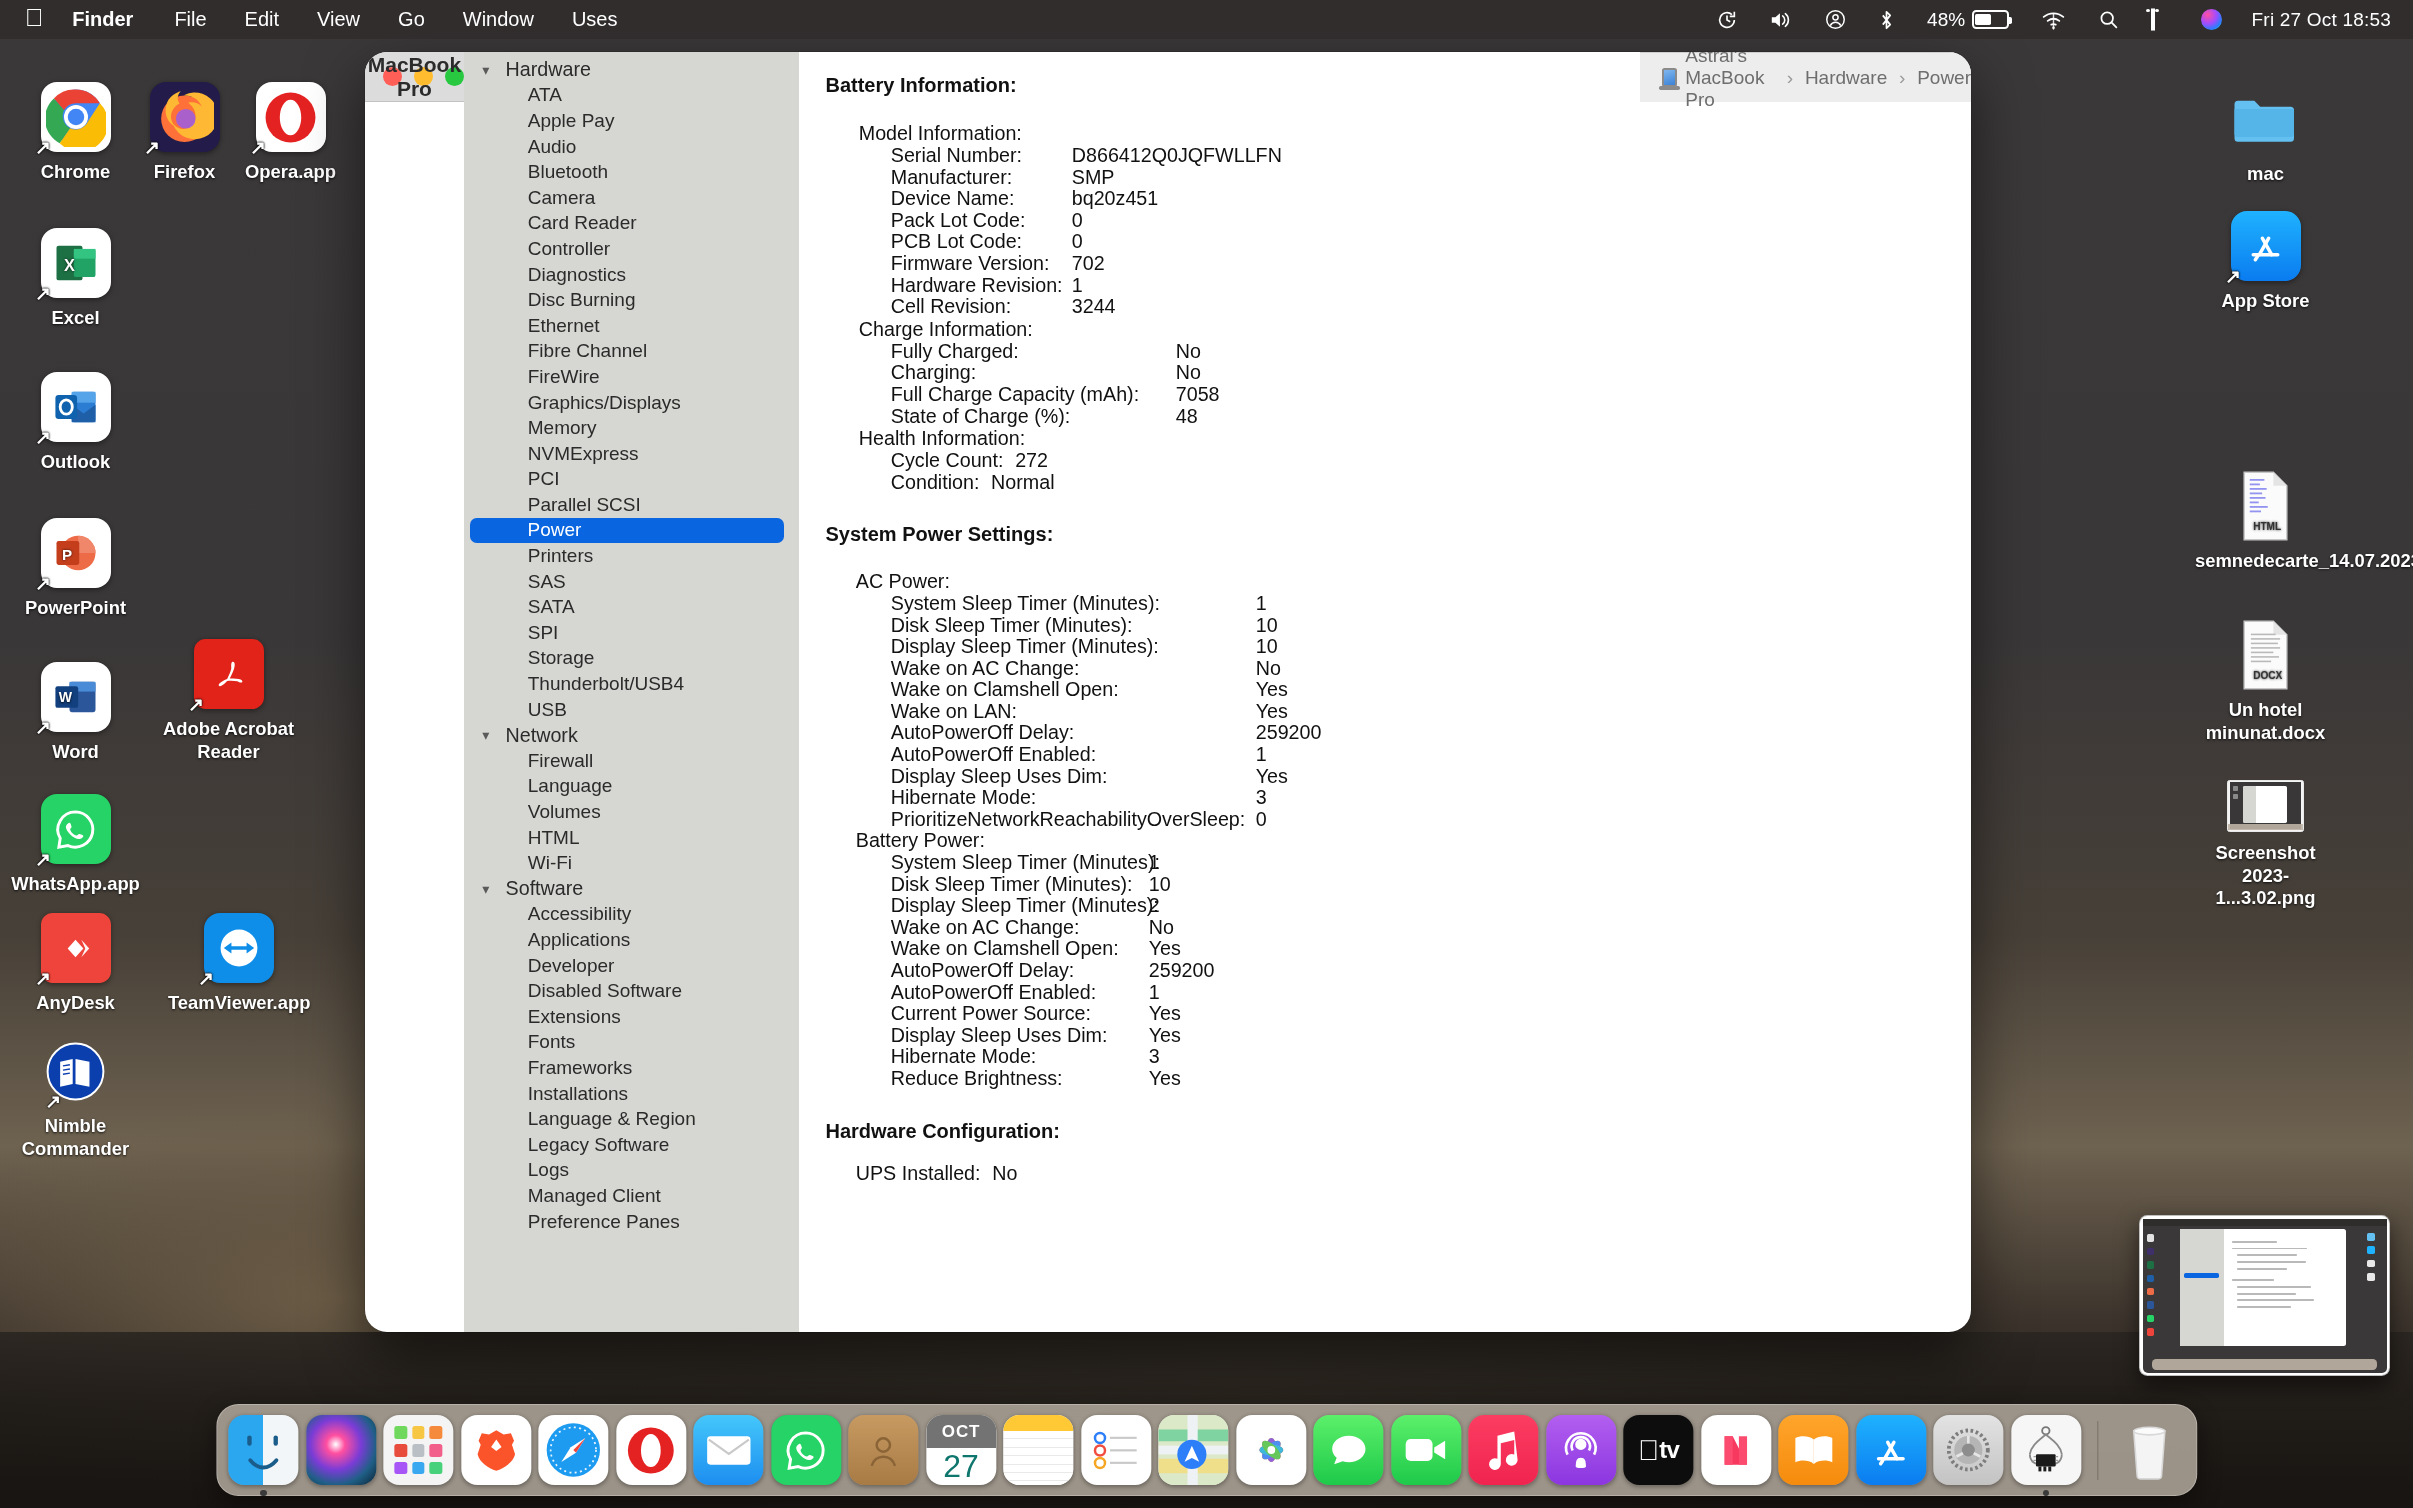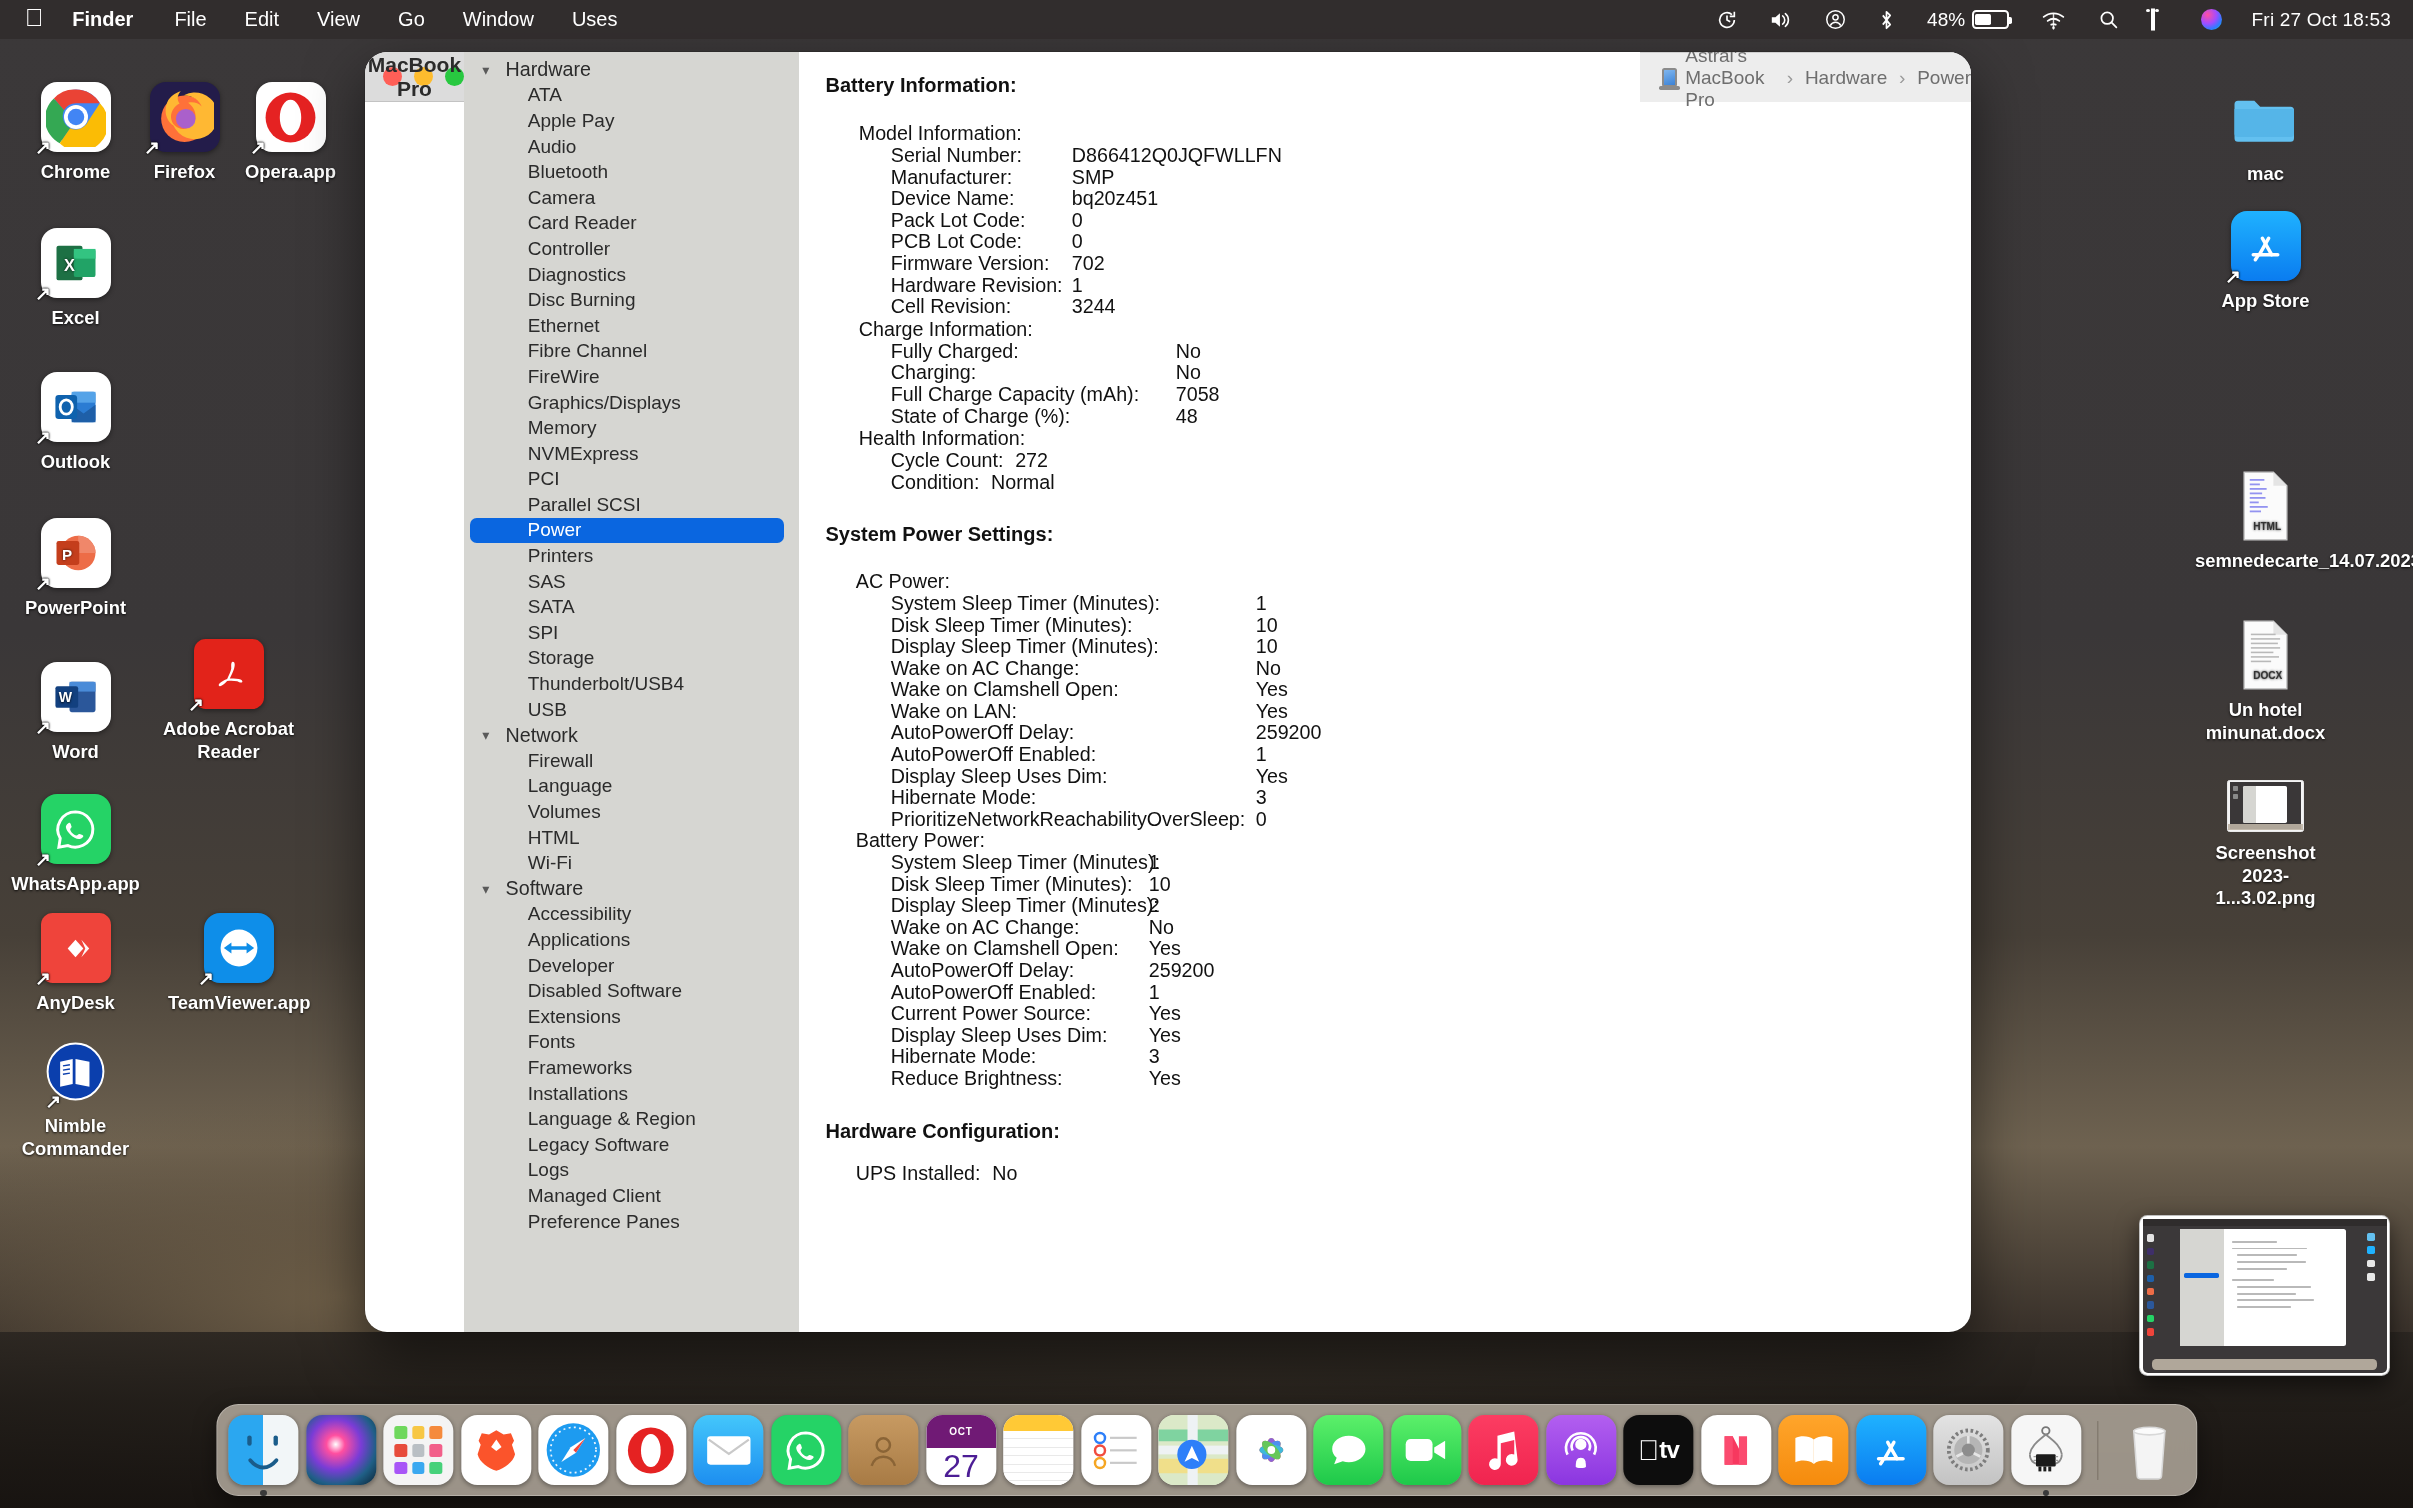--- a/index.html
+++ b/index.html
@@ -973,22 +973,22 @@
       <div class="di" style="background:linear-gradient(180deg,#c79a62,#a87b45);">
         <svg width="40" height="44" viewBox="0 0 48 52" fill="none" stroke="#8a6436" stroke-width="3">
           <circle cx="24" cy="20" r="8"></circle>
             <path d="M10 45c2.5-8 8-11 14-11s11.5 3 14 11"></path>
         </svg>
       </div>
     </div>
 
     <div class="dock-item">
       <div class="di" style="background:#fff;flex-direction:column;">
-        <div style="width:70px;height:36px;background:#701a75;color:#fff;font-size:10px;font-weight:bold;display:flex;align-items:center;justify-content:center;letter-spacing:0.8px;">OCT</div>
-        <div style="flex:1;display:flex;align-items:center;justify-content:center;font-size:32px;color:#4c1d95;">27</div>
+        <div style="width:70px;height:36px;background:#737373;color:#fff;font-size:17px;font-weight:bold;display:flex;align-items:center;justify-content:center;letter-spacing:0.8px;">OCT</div>
+        <div style="flex:1;display:flex;align-items:center;justify-content:center;font-size:32px;color:#0f766e;">27</div>
       </div>
     </div>
 
     <div class="dock-item">
       <div class="di" style="background:#fff;flex-direction:column;">
         <div style="width:70px;height:16px;background:#ffc936;"></div>
         <div style="flex:1;width:100%;background:
             repeating-linear-gradient(180deg,#fff 0 7.5px,#e9e9e9 7.5px 8.4px);"></div>
       </div>
     </div>

